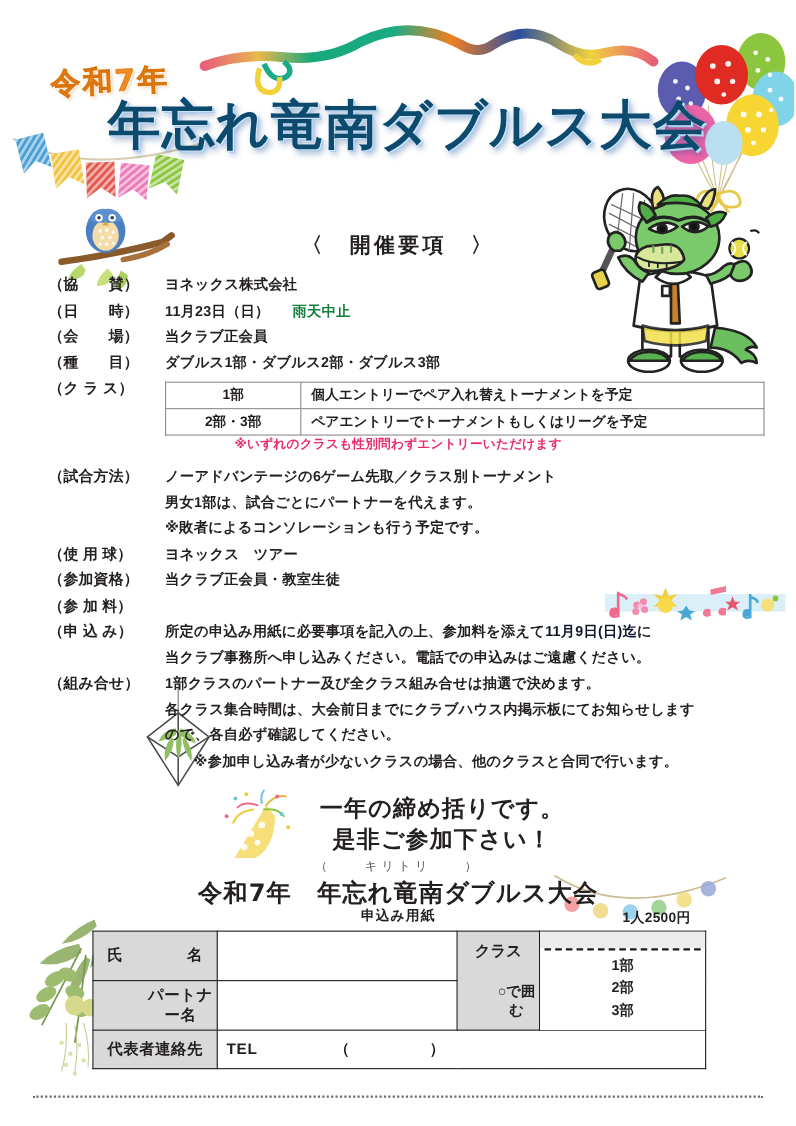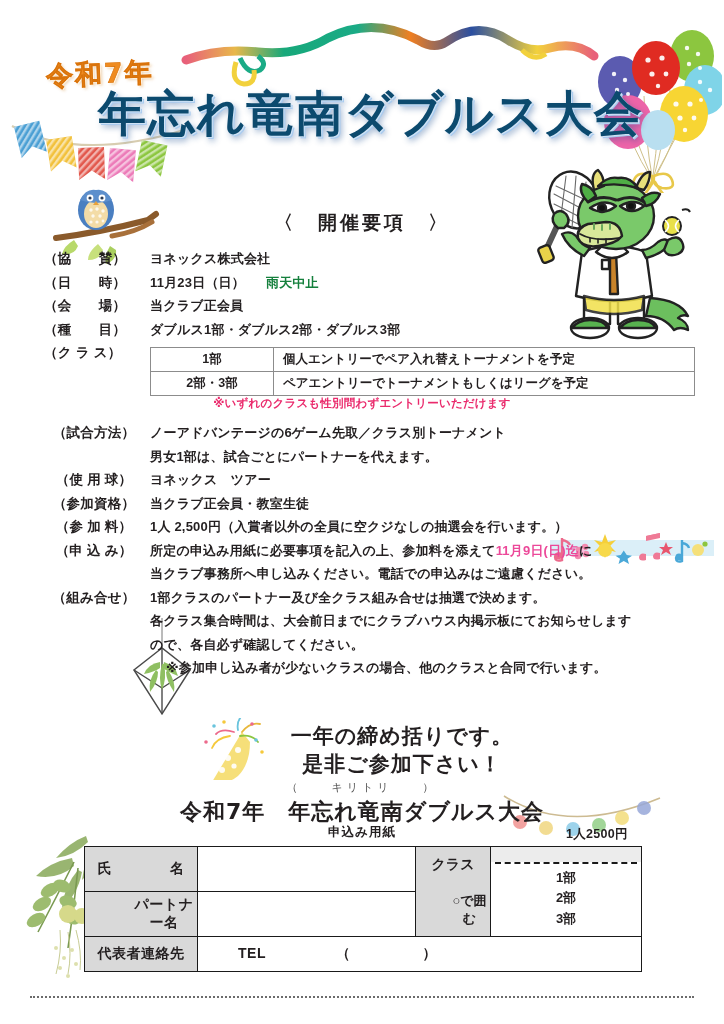--- a/index.html
+++ b/index.html
@@ -69,21 +69,21 @@
     position:absolute;left:44px;width:100px;
     font-size:13.5px;font-weight:bold;letter-spacing:.2px;
     white-space:nowrap;
   }
   .val{
     position:absolute;left:150px;
     font-size:13px;font-weight:bold;letter-spacing:.2px;
     white-space:nowrap;
   }
   .red{color:#15803d;}
-  .red-bright{color:#ec4899;}
+  .red-bright{color:#0f172a;}
 
   
   #class-table{
     position:absolute;left:150px;top:347px;width:545px;
     border-collapse:collapse;
   }
   #class-table td{
     border:1px solid #8c8c8c;
     font-size:12.5px;font-weight:bold;
     padding:3px 6px;height:17px;
@@ -169,21 +169,21 @@
     margin:0 0 0 0;height:0;
     position:absolute;left:4px;right:4px;top:15px;
   }
   .cls-opts .shade{
     position:absolute;left:0;right:0;top:0;height:15px;background:#ececec;
   }
   .cls-opts .opts{
     position:relative;padding-top:18px;padding-bottom:4px;
     text-align:center;font-size:13px;line-height:1.55;font-weight:bold;
   }
-  .tel-cell{padding-left:40px;font-size:14px;letter-spacing:.5px;}
+  .tel-cell{padding-left:8px;font-size:14px;letter-spacing:.5px;}
   .tel-cell .paren{display:inline-block;margin-left:70px;}
   .tel-cell .paren2{display:inline-block;margin-left:72px;}
   .h-name{height:42px;}
   .h-partner{height:42px;padding-left:47px;}
   .h-tel{height:32px;}
   .circ{font-size:13px;font-weight:bold;margin-left:33px;}
 </style>
 </head>
 <body>
 
@@ -572,43 +572,45 @@
       <td class="c2">個人エントリーでペア入れ替えトーナメントを予定</td>
     </tr>
     <tr>
       <td class="c1">2部・3部</td>
       <td class="c2">ペアエントリーでトーナメントもしくはリーグを予定</td>
     </tr>
   </tbody>
     </table>
   <div id="class-note">※いずれのクラスも性別問わずエントリーいただけます</div>
 
-  <div class="rows" style="top:424px;text-align:center;">
+  <div class="rows" style="top:424px;">
 
     <div class="row">
       <span class="lbl">（試合方法）</span>
       <span class="val">ノーアドバンテージの6ゲーム先取／クラス別トーナメント</span>
     </div>
     <div class="row">
       <span class="val">男女1部は、試合ごとにパートナーを代えます。</span>
     </div>
+    <div class="row">
+      <span class="val">※敗者によるコンソレーションも行う予定です。</span>
+    </div>
 
     <div class="row">
       <span class="lbl">（使 用 球）</span>
       <span class="val">ヨネックス　ツアー</span>
     </div>
 
     <div class="row">
       <span class="lbl">（参加資格）</span>
       <span class="val">当クラブ正会員・教室生徒</span>
     </div>
 
     <div class="row">
       <span class="lbl">（参 加 料）</span>
-      <span class="val">1人 2,500円（入賞者以外の全員に空クジなしの抽選会を行います。）</span>
     </div>
 
     <div class="row">
       <span class="lbl">（申 込 み）</span>
       <span class="val">
         <span>所定の申込み用紙に必要事項を記入の上、参加料を添えて</span><span class="red-bright">11月9日(日)迄</span><span>に</span>
       </span>
     </div>
     <div class="row">
       <span class="val">当クラブ事務所へ申し込みください。電話での申込みはご遠慮ください。</span>
@@ -618,21 +620,21 @@
       <span class="lbl">（組み合せ）</span>
       <span class="val">1部クラスのパートナー及び全クラス組み合せは抽選で決めます。</span>
     </div>
     <div class="row">
       <span class="val">各クラス集合時間は、大会前日までにクラブハウス内掲示板にてお知らせします</span>
     </div>
     <div class="row">
       <span class="val">ので、各自必ず確認してください。</span>
     </div>
     <div class="row">
-      <span class="val" style="left:166px;">※参加申し込み者が少ないクラスの場合、他のクラスと合同で行います。</span>
+      <span class="val" style="left:176px;">※参加申し込み者が少ないクラスの場合、他のクラスと合同で行います。</span>
     </div>
   </div>
 
   <div id="closing">
     <div>一年の締め括りです。</div>
     <div>是非ご参加下さい！</div>
   </div>
 
   <div class="cutline" id="cut-top"></div>
   <div id="kiritori"><span>（　　キリトリ　　）</span></div>

